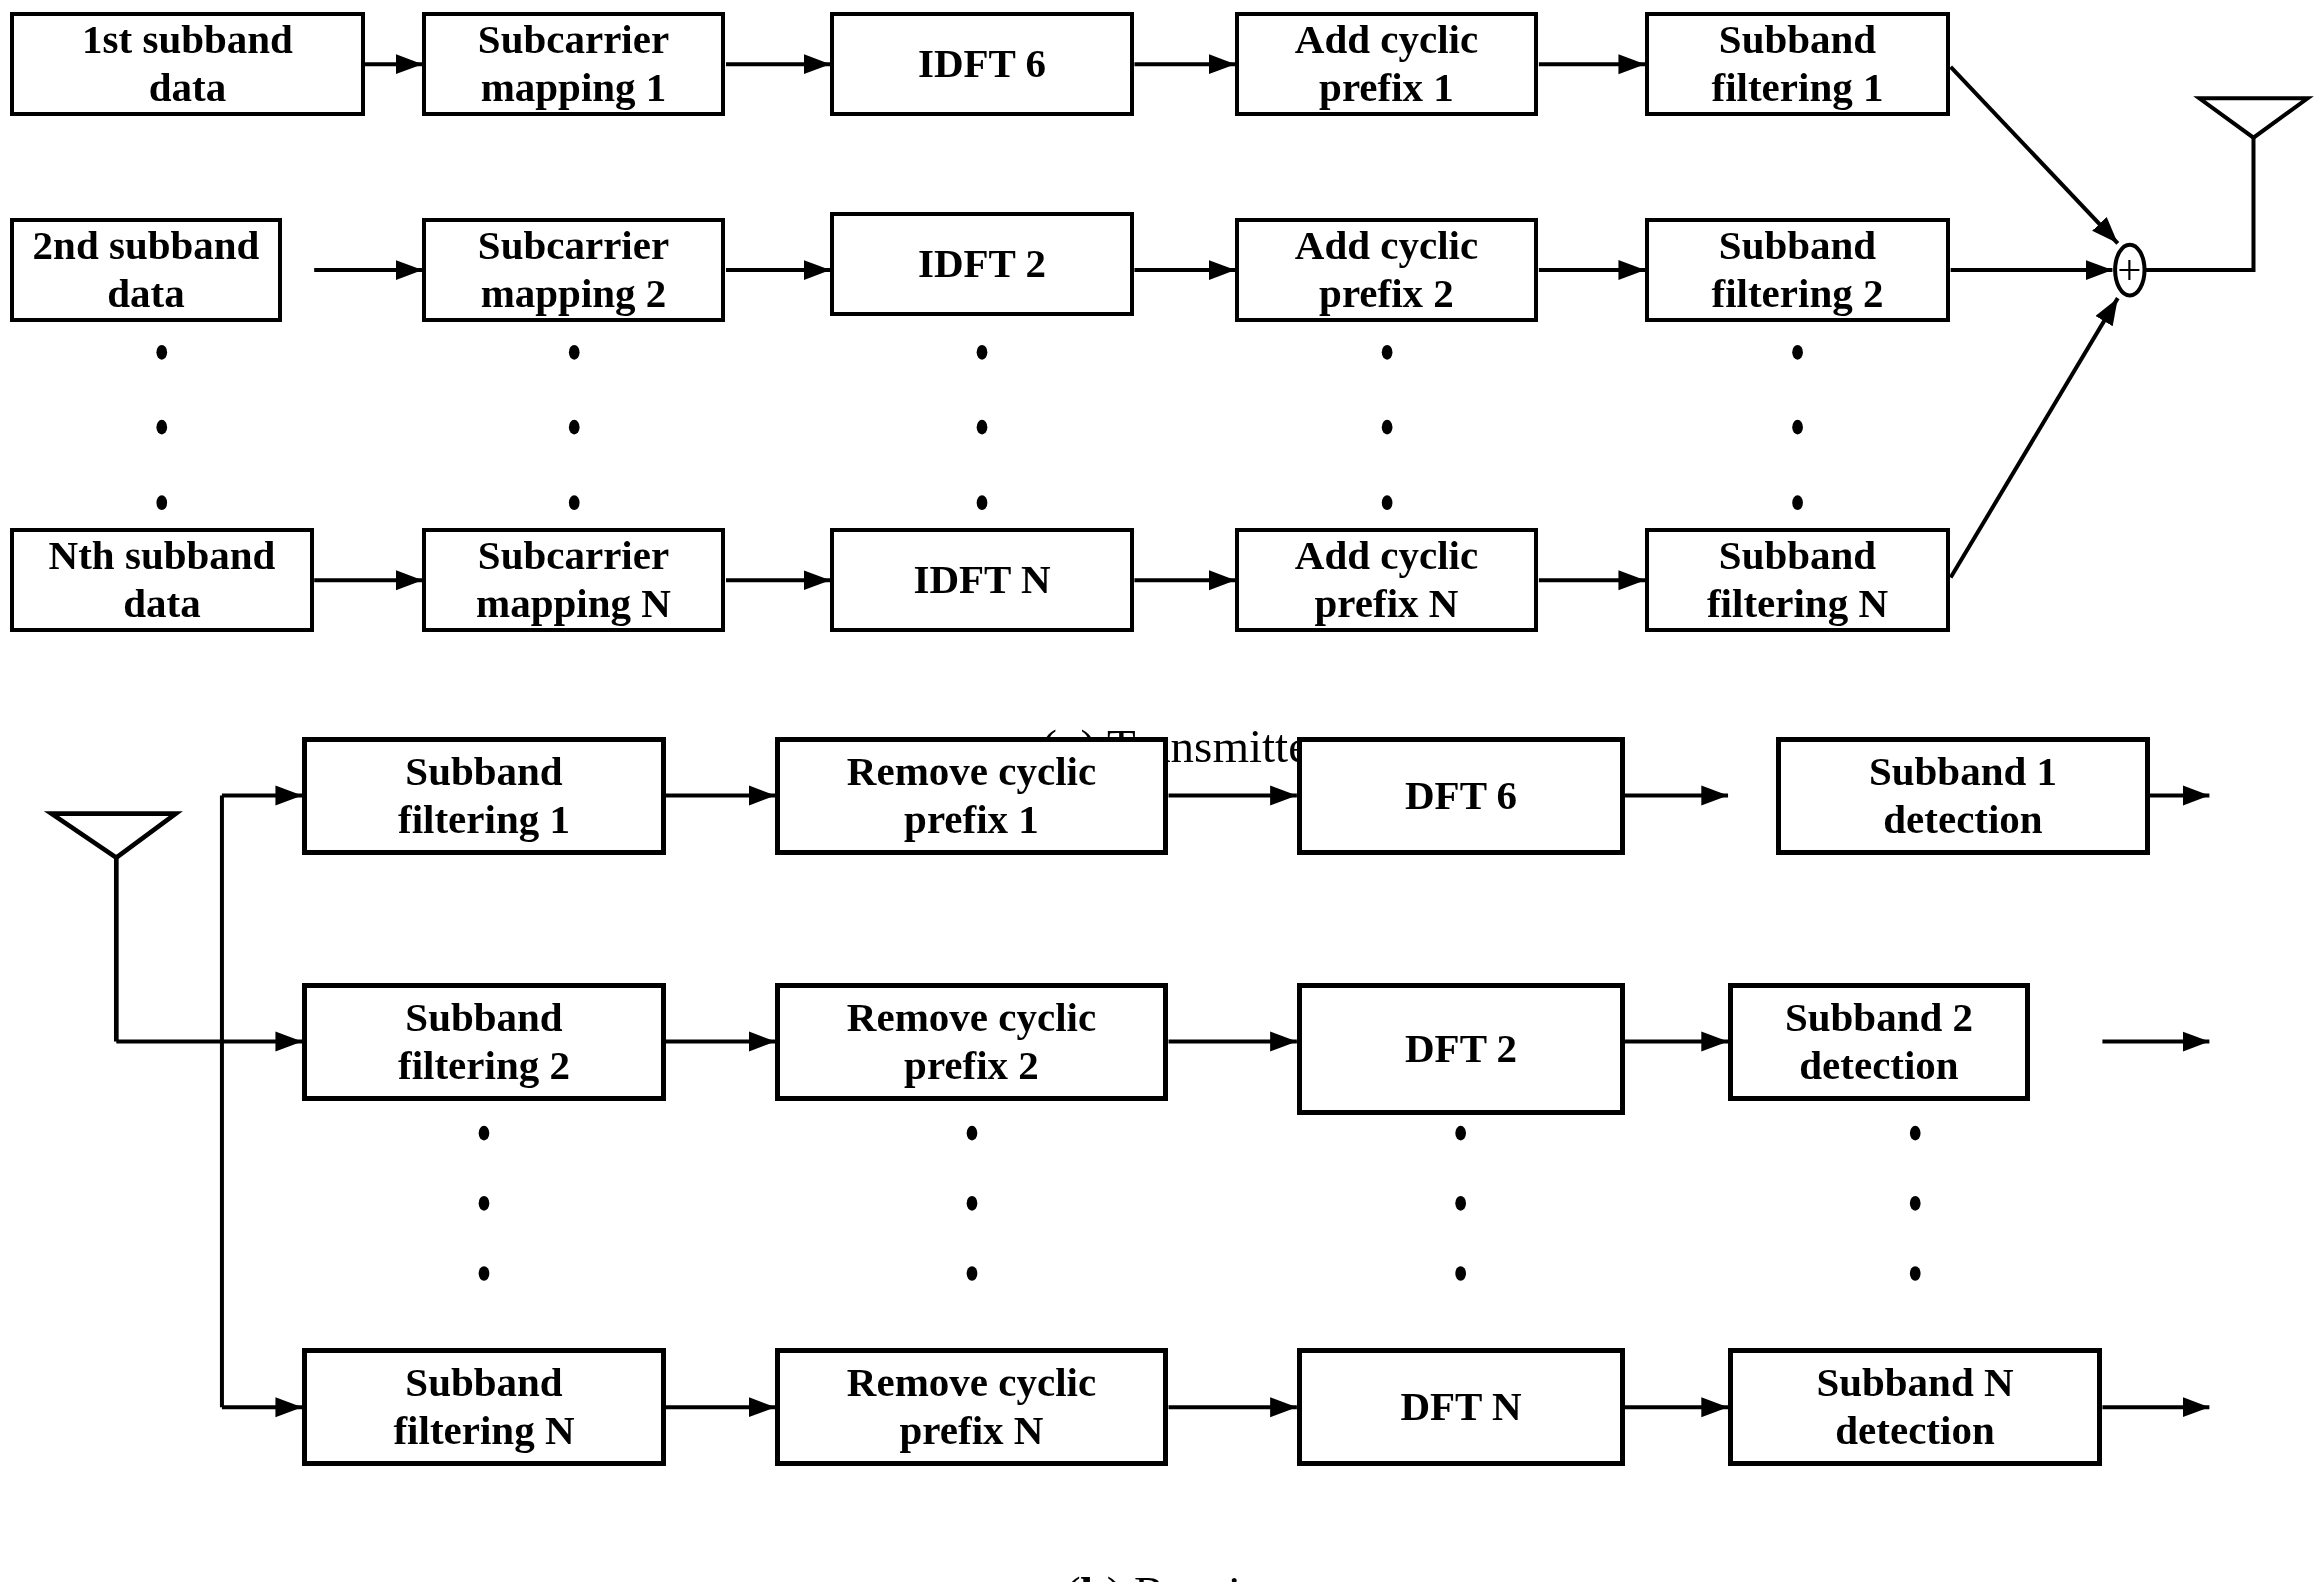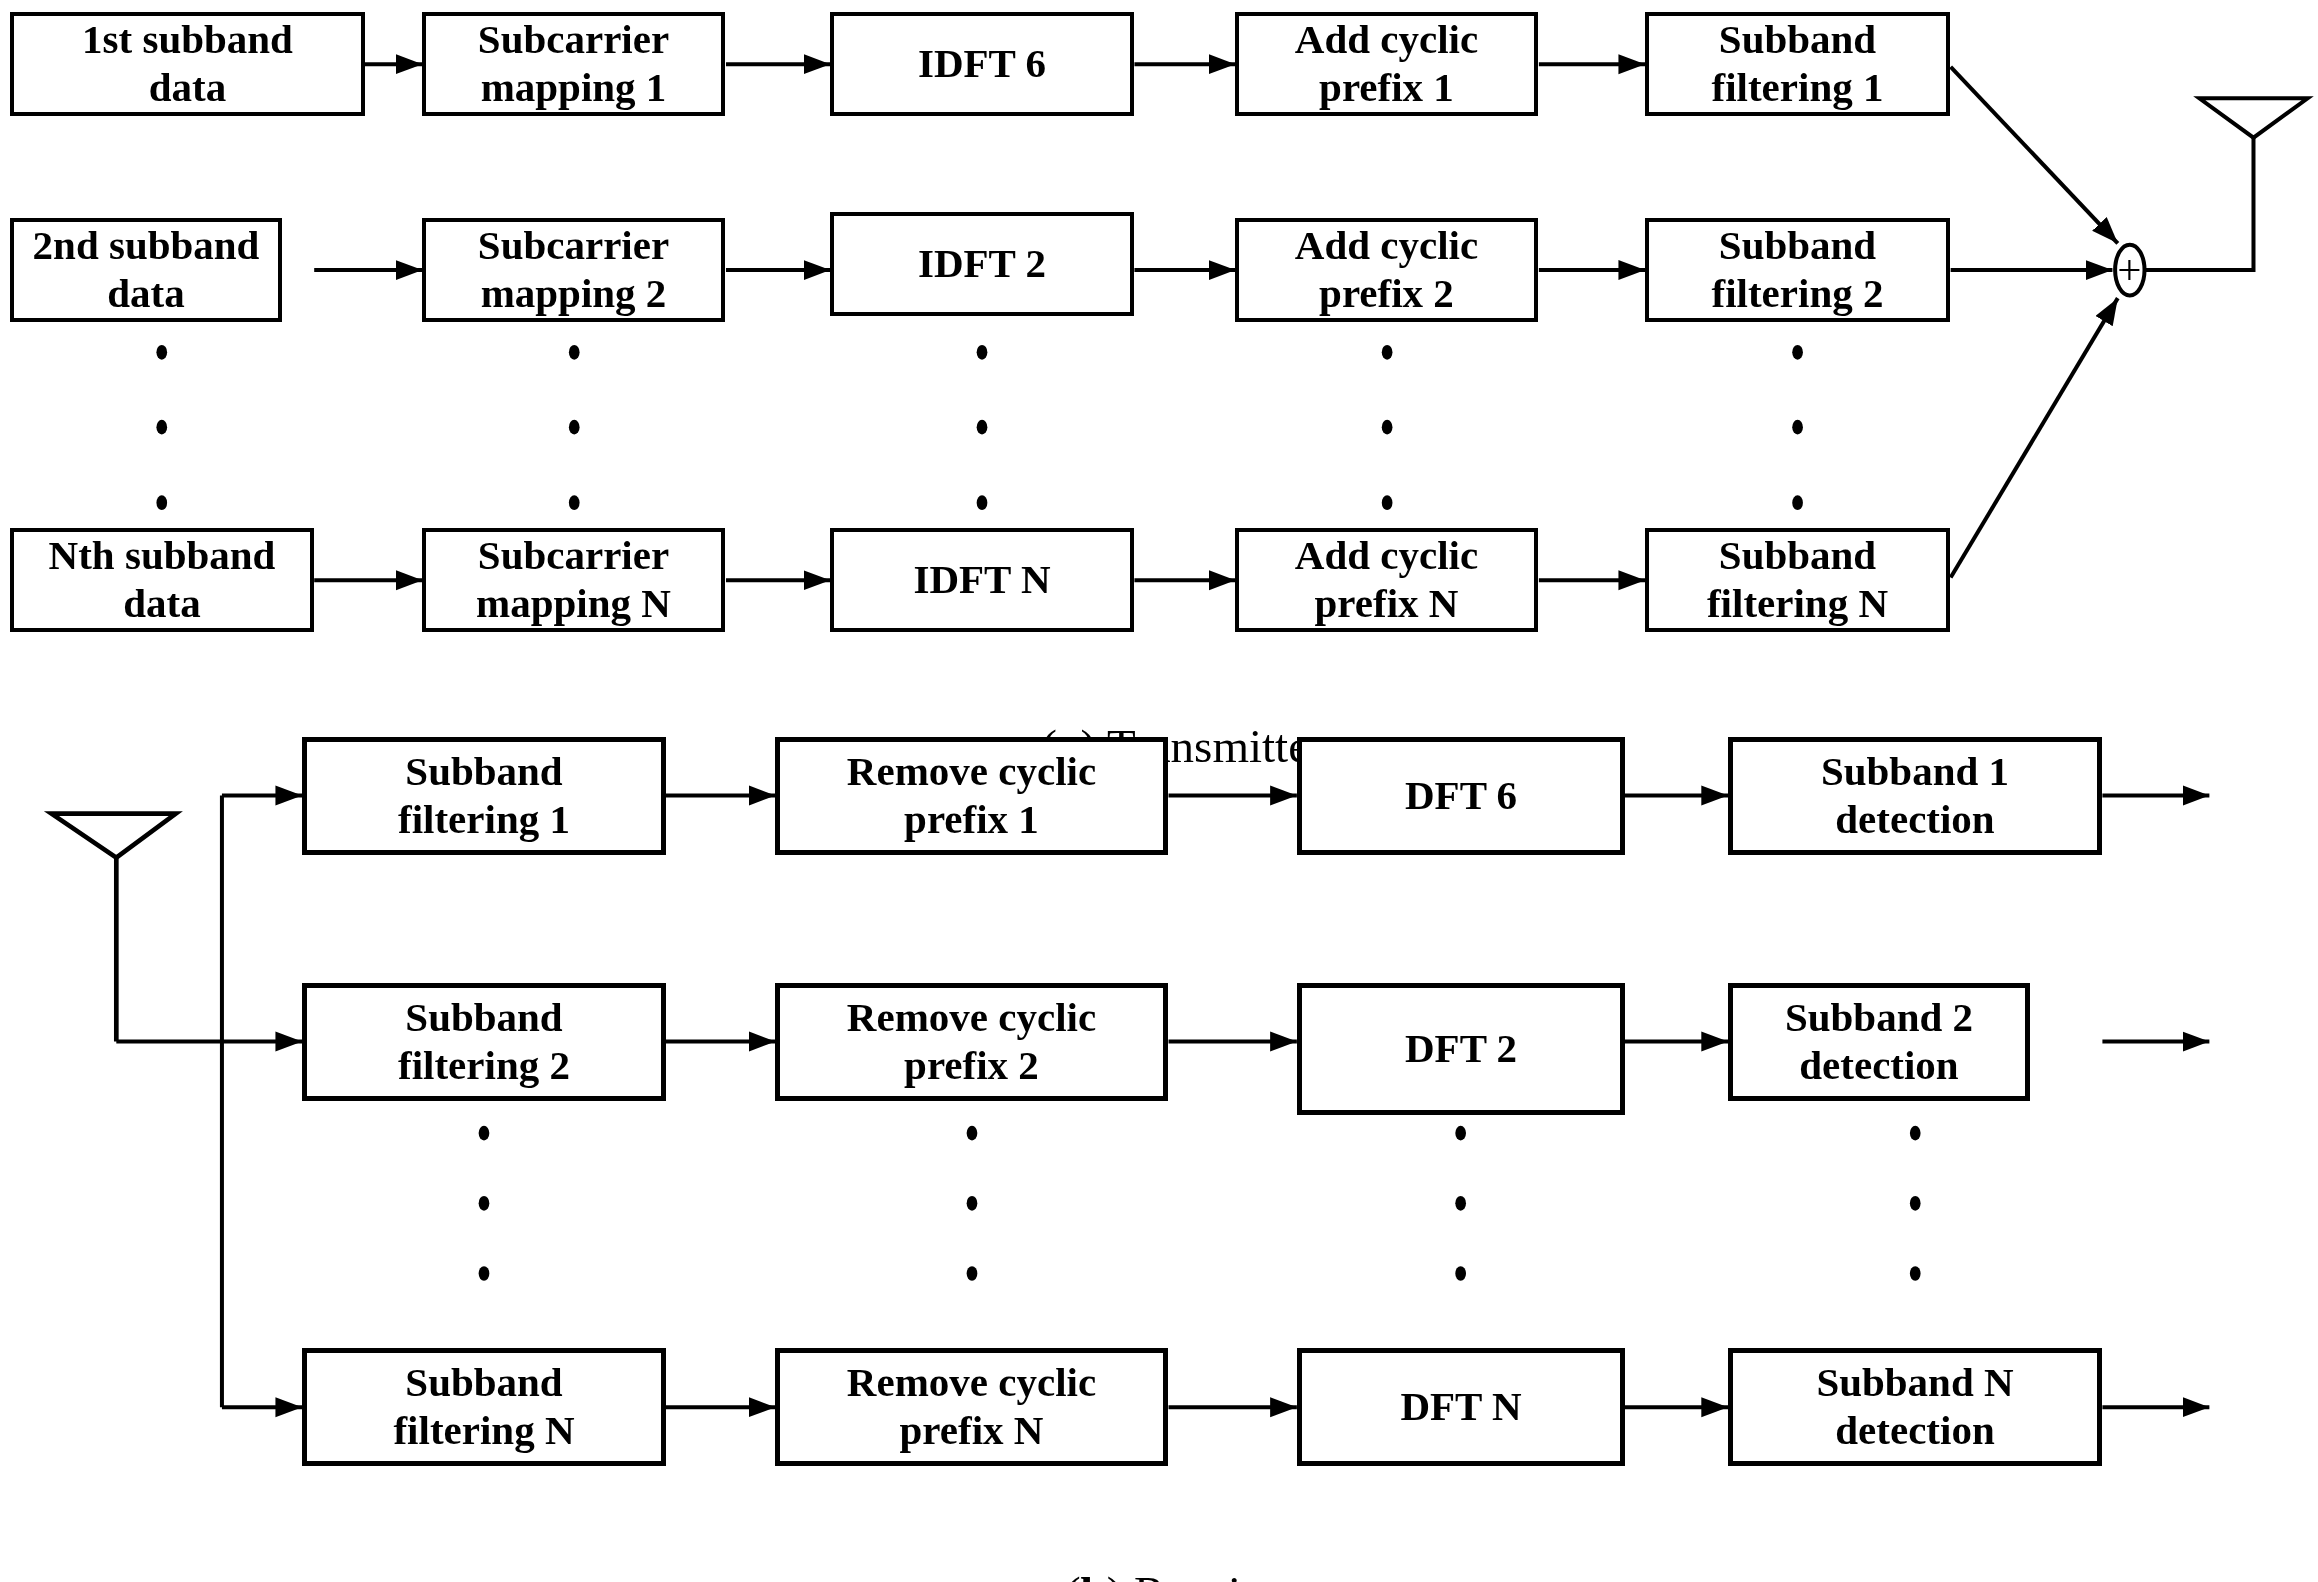--- a/index.html
+++ b/index.html
@@ -190,21 +190,21 @@
 
   <div class="caption" style="top:665px">
     <span>(</span><span class="cap-letter">a</span><span>) Transmitter</span>
   </div>
 
   <div class="box rx" style="left:302px;top:737px;width:364px;height:118px">Subband
 filtering 1</div>
   <div class="box rx" style="left:775px;top:737px;width:393px;height:118px">Remove cyclic
 prefix 1</div>
   <div class="box rx" style="left:1297px;top:737px;width:328px;height:118px">DFT 6</div>
-  <div class="box rx" style="left:1728px;top:737px;width:374px;height:118px">Subband 1
+  <div class="box rx" style="left:1776px;top:737px;width:374px;height:118px">Subband 1
 detection</div>
 
   <div class="box rx" style="left:302px;top:983px;width:364px;height:118px">Subband
 filtering 2</div>
   <div class="box rx" style="left:775px;top:983px;width:393px;height:118px">Remove cyclic
 prefix 2</div>
   <div class="box rx" style="left:1297px;top:983px;width:328px;height:132px">DFT 2</div>
   <div class="box rx" style="left:1728px;top:983px;width:302px;height:118px">Subband 2
 detection</div>
 

